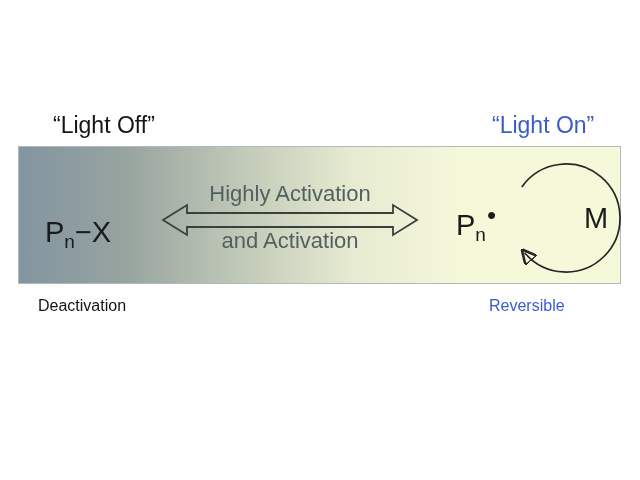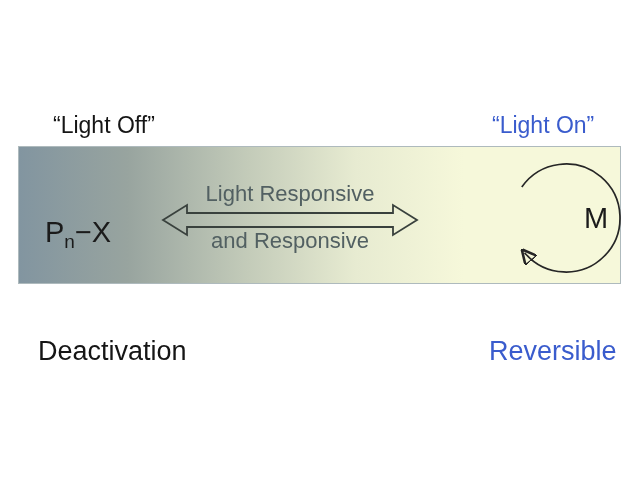--- a/index.html
+++ b/index.html
@@ -7,21 +7,21 @@
     position: relative;
     width: 640px;
     height: 480px;
     background: #ffffff;
     overflow: hidden;
     font-family: "Liberation Sans", sans-serif;
   }
   .label { position: absolute; line-height: 1; white-space: nowrap; }
 
   .state-header { font-size: 23px; }
-  .state-footer { font-size: 27px; margin-top: 40px; }
+  .state-footer { font-size: 16px; }
   .off-text { color: var(--state-off-text); }
   .on-text  { color: var(--state-on-text); }
 
   .light-off    { left: 53px;  top: 114px; }
   .light-on     { left: 492px; top: 114px; }
   .deactivation { left: 38px;  top: 298px; }
   .activation   { left: 489px; top: 298px; }
 
   .gradient-panel {
     position: absolute;
@@ -74,24 +74,27 @@
   <div class="gradient-panel"></div>
 
   <div class="formula dormant-formula">
     <span>P</span><sub>n</sub><span class="bond">−</span><span>X</span>
   </div>
 
   <svg class="double-arrow-svg" width="280" height="44" viewBox="0 0 280 44">
     <polygon points="13,22 37,7 37,15 243,15 243,7 267,22 243,37 243,29 37,29 37,37"></polygon>
   </svg>
 
-  <div class="equilibrium-line eq-top">Light Responsive</div>
+  <div class="equilibrium-line eq-top">Highly Activation</div>
 
-  <div class="equilibrium-line eq-bottom">and Responsive</div>
+  <div class="equilibrium-line eq-bottom">and Activation</div>
 
+  <div class="formula active-formula">
+    <span>P</span><sub>n</sub><span class="radical">•</span>
+  </div>
 
   <svg class="cycle-svg" width="130" height="130" viewBox="0 0 130 130">
     <defs>
       <marker id="cycArrow" viewBox="0 0 10 10" refX="7" refY="5" markerWidth="15" markerHeight="15" markerUnits="userSpaceOnUse" orient="auto">
         <path d="M0,0 L10,5 L0,10 z" fill="#262626" stroke="none"></path>
       </marker>
     </defs>
     <path d="M 21.8 32 A 54 54 0 1 1 24.6 97.7" marker-end="url(#cycArrow)"></path>
   </svg>
 

